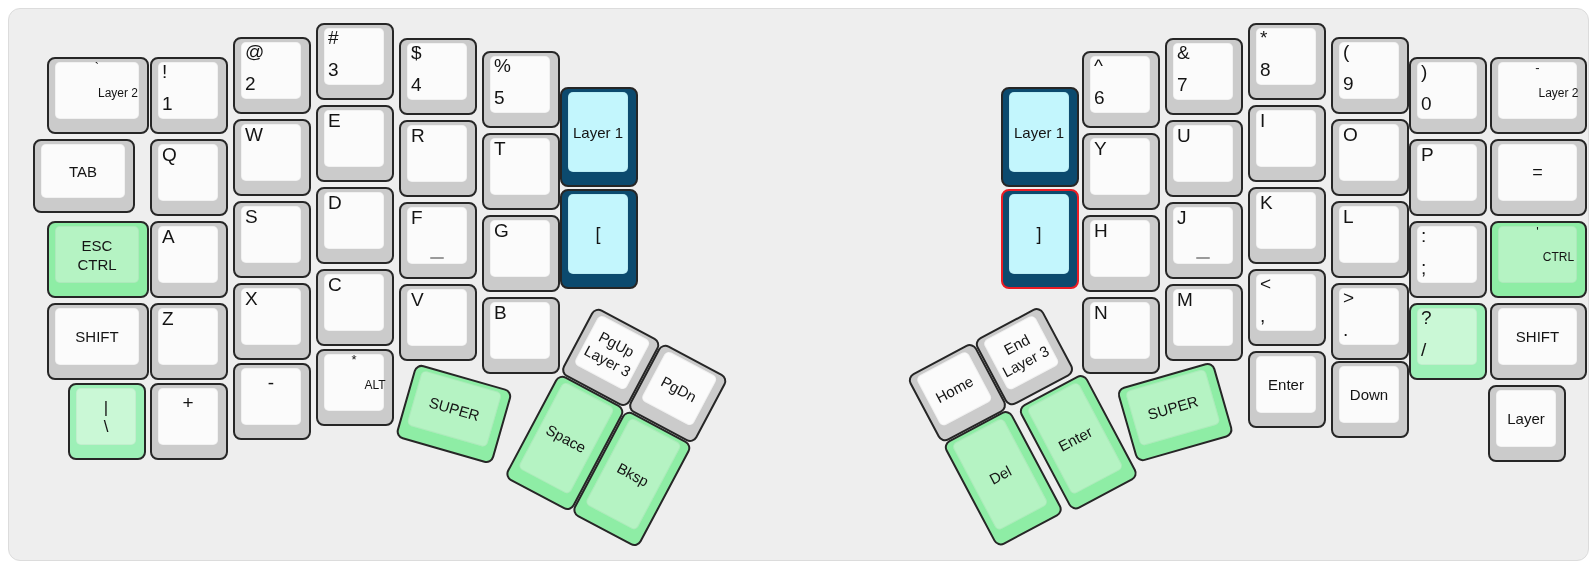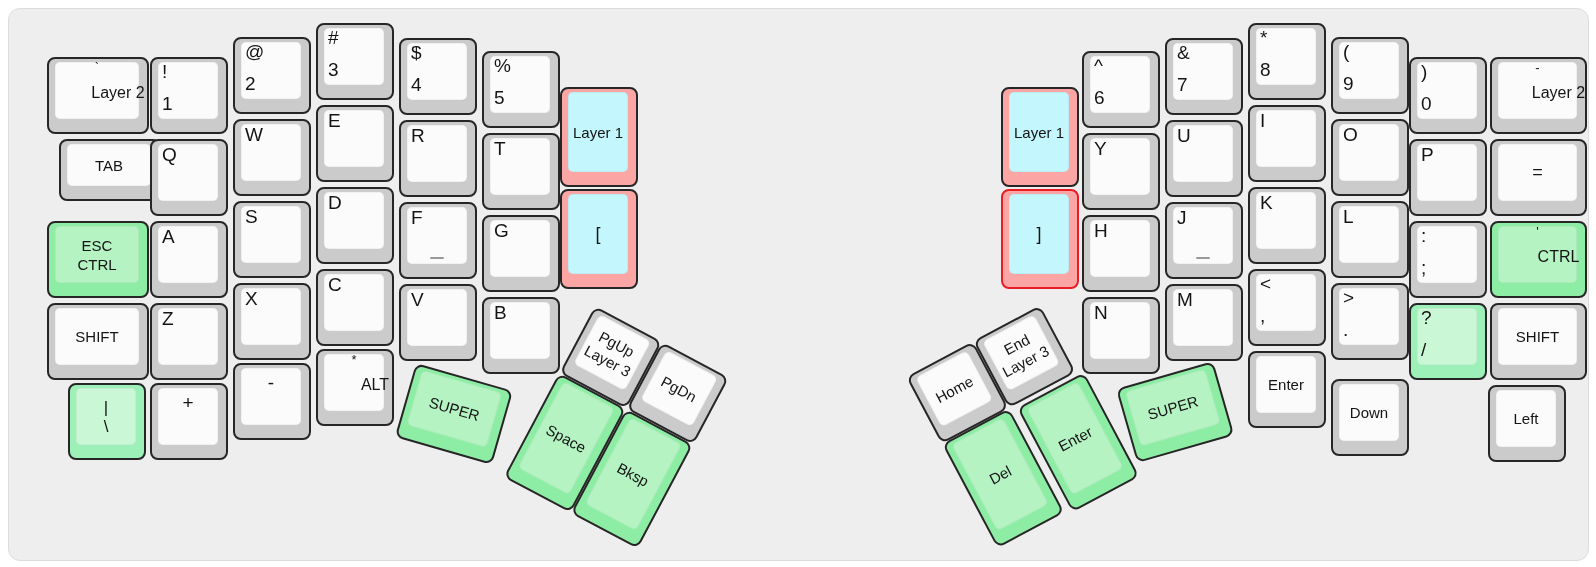--- a/index.html
+++ b/index.html
@@ -7,51 +7,51 @@
   .board{position:absolute;left:8px;top:8px;width:1579px;height:551px;background:#eeeeee;
     border:1px solid #dcdcdc;border-radius:12px;}
   .key{position:absolute;box-sizing:border-box;border:2px solid #262626;border-radius:8px;
     transform-origin:0 0;color:#141414;}
   .key .face{position:absolute;left:6px;right:8px;top:3px;bottom:13px;border-radius:5px;
     box-shadow:inset 0 0 0 1px rgba(0,0,0,0.04);}
   
   .gray{background:#cbcbcb}.gray .face{background:#fbfbfb}
   .green{background:#8eeda5}.green .face{background:#b5f3c3}
   .green-light{background:#9df0b7}.green-light .face{background:#caf8d6}
-  .blue{background:#fca5a5}.blue .face{background:#c3f6fd}
+  .blue{background:#0c4a6e}.blue .face{background:#c3f6fd}
   .hl{border-color:#ea1c24}
   
   .lbl{white-space:nowrap;}
   .a-c{display:flex;align-items:center;justify-content:center;}
   .a-c .lbl{font-size:15px;}
   .a-c .lbl.sym{font-size:18px;}
   .a-c2{display:flex;flex-direction:column;align-items:center;justify-content:center;
     font-size:15px;line-height:19px;}
   .a-c2 .lbl.sym{font-size:17px;}
   .a-tl .l1{position:absolute;left:4px;top:0;font-size:19px;}
   .a-tl2 .l1{position:absolute;left:4px;top:-1px;font-size:19px;}
   .a-tl2 .l2{position:absolute;left:4px;top:31px;font-size:19px;}
   .a-tc .l1{position:absolute;left:0;right:0;text-align:center;top:4px;font-size:19px;}
   .a-ts{display:flex;align-items:center;justify-content:center;}
   .a-ts .l1{position:absolute;left:0;right:0;text-align:center;top:-2px;font-size:13px;}
-  .a-ts .l2{font-size:16px;margin-top:4px;margin-left:42px;}
+  .a-ts .l2{font-size:12px;margin-top:4px;margin-left:42px;}
   .homing{position:absolute;left:50%;bottom:5px;width:14px;height:2.5px;margin-left:-7px;
     background:#9a9a9a;border-radius:1px;}
 </style>
 </head>
 <body>
 
 <div class="board">
     <div class="key gray" style="left: 38px; top: 48px; width: 102px; height: 77px;">
       <div class="face a-ts">
         <span class="lbl l1 sym">`</span>
         <span class="lbl l2">Layer 2</span>
       </div>
     </div>
-    <div class="key gray" style="left: 50px; top: 130px; width: 102px; height: 62px;">
+    <div class="key gray" style="left: 24px; top: 130px; width: 102px; height: 74px;">
       <div class="face a-c">
         <span class="lbl l1">TAB</span>
       </div>
     </div>
     <div class="key green" style="left: 38px; top: 212px; width: 102px; height: 77px; text-align: right;">
       <div class="face a-c2">
         <span class="lbl l1">ESC</span>
         <span class="lbl l2">CTRL</span>
       </div>
     </div>
@@ -319,21 +319,21 @@
       <div class="face a-tl">
         <span class="lbl l1 sym">L</span>
       </div>
     </div>
     <div class="key gray" style="left: 1322px; top: 274px; width: 78px; height: 77px;">
       <div class="face a-tl2">
         <span class="lbl l1 sym">&gt;</span>
         <span class="lbl l2 sym">.</span>
       </div>
     </div>
-    <div class="key gray" style="left: 1322px; top: 370px; width: 78px; height: 77px;">
+    <div class="key gray" style="left: 1322px; top: 352px; width: 78px; height: 77px;">
       <div class="face a-c">
         <span class="lbl l1">Down</span>
       </div>
     </div>
     <div class="key gray" style="left: 1400px; top: 48px; width: 78px; height: 77px;">
       <div class="face a-tl2">
         <span class="lbl l1 sym">)</span>
         <span class="lbl l2 sym">0</span>
       </div>
     </div>
@@ -371,21 +371,21 @@
         <span class="lbl l2">CTRL</span>
       </div>
     </div>
     <div class="key gray" style="left: 1481px; top: 294px; width: 97px; height: 77px;">
       <div class="face a-c">
         <span class="lbl l1">SHIFT</span>
       </div>
     </div>
     <div class="key gray" style="left: 1479px; top: 376px; width: 78px; height: 77px;">
       <div class="face a-c">
-        <span class="lbl l1">Left</span>
+        <span class="lbl l1">Layer</span>
       </div>
     </div>
     <div class="key gray" style="left: 897px; top: 368px; width: 76px; height: 76px; transform: rotate(-28deg);">
       <div class="face a-c">
         <span class="lbl l1">Home</span>
       </div>
     </div>
     <div class="key gray" style="left: 964px; top: 332px; width: 76px; height: 76px; transform: rotate(-28deg);">
       <div class="face a-c2">
         <span class="lbl l1">End</span>

